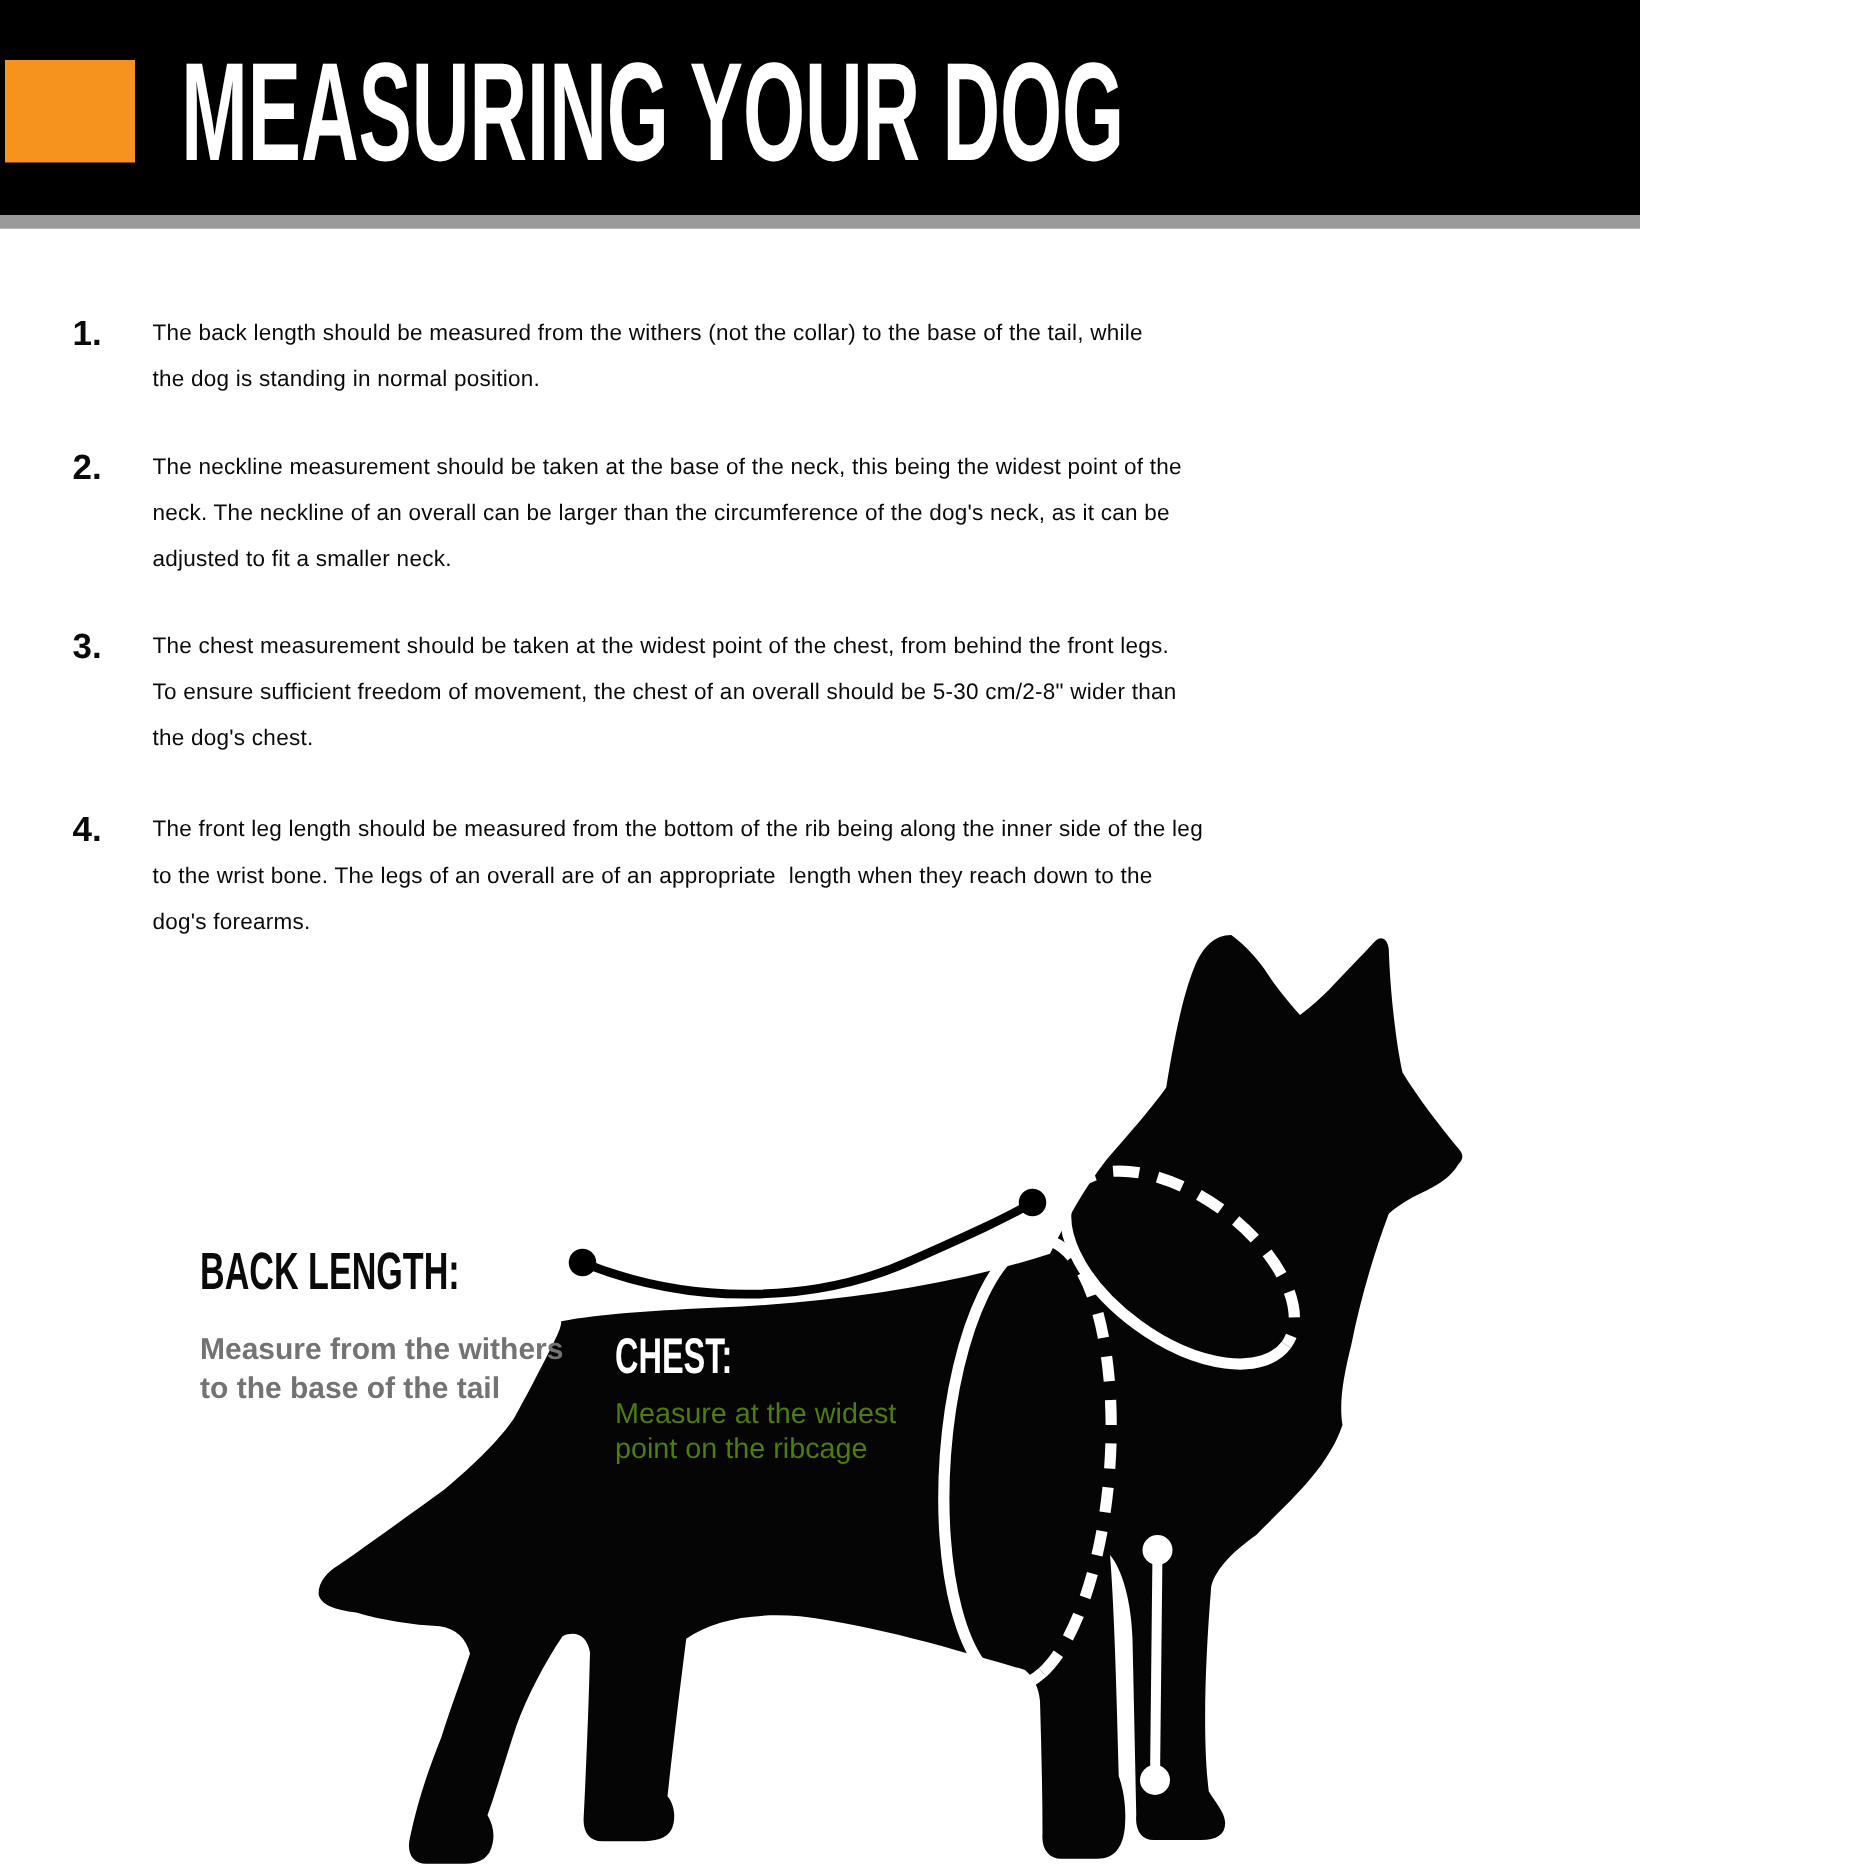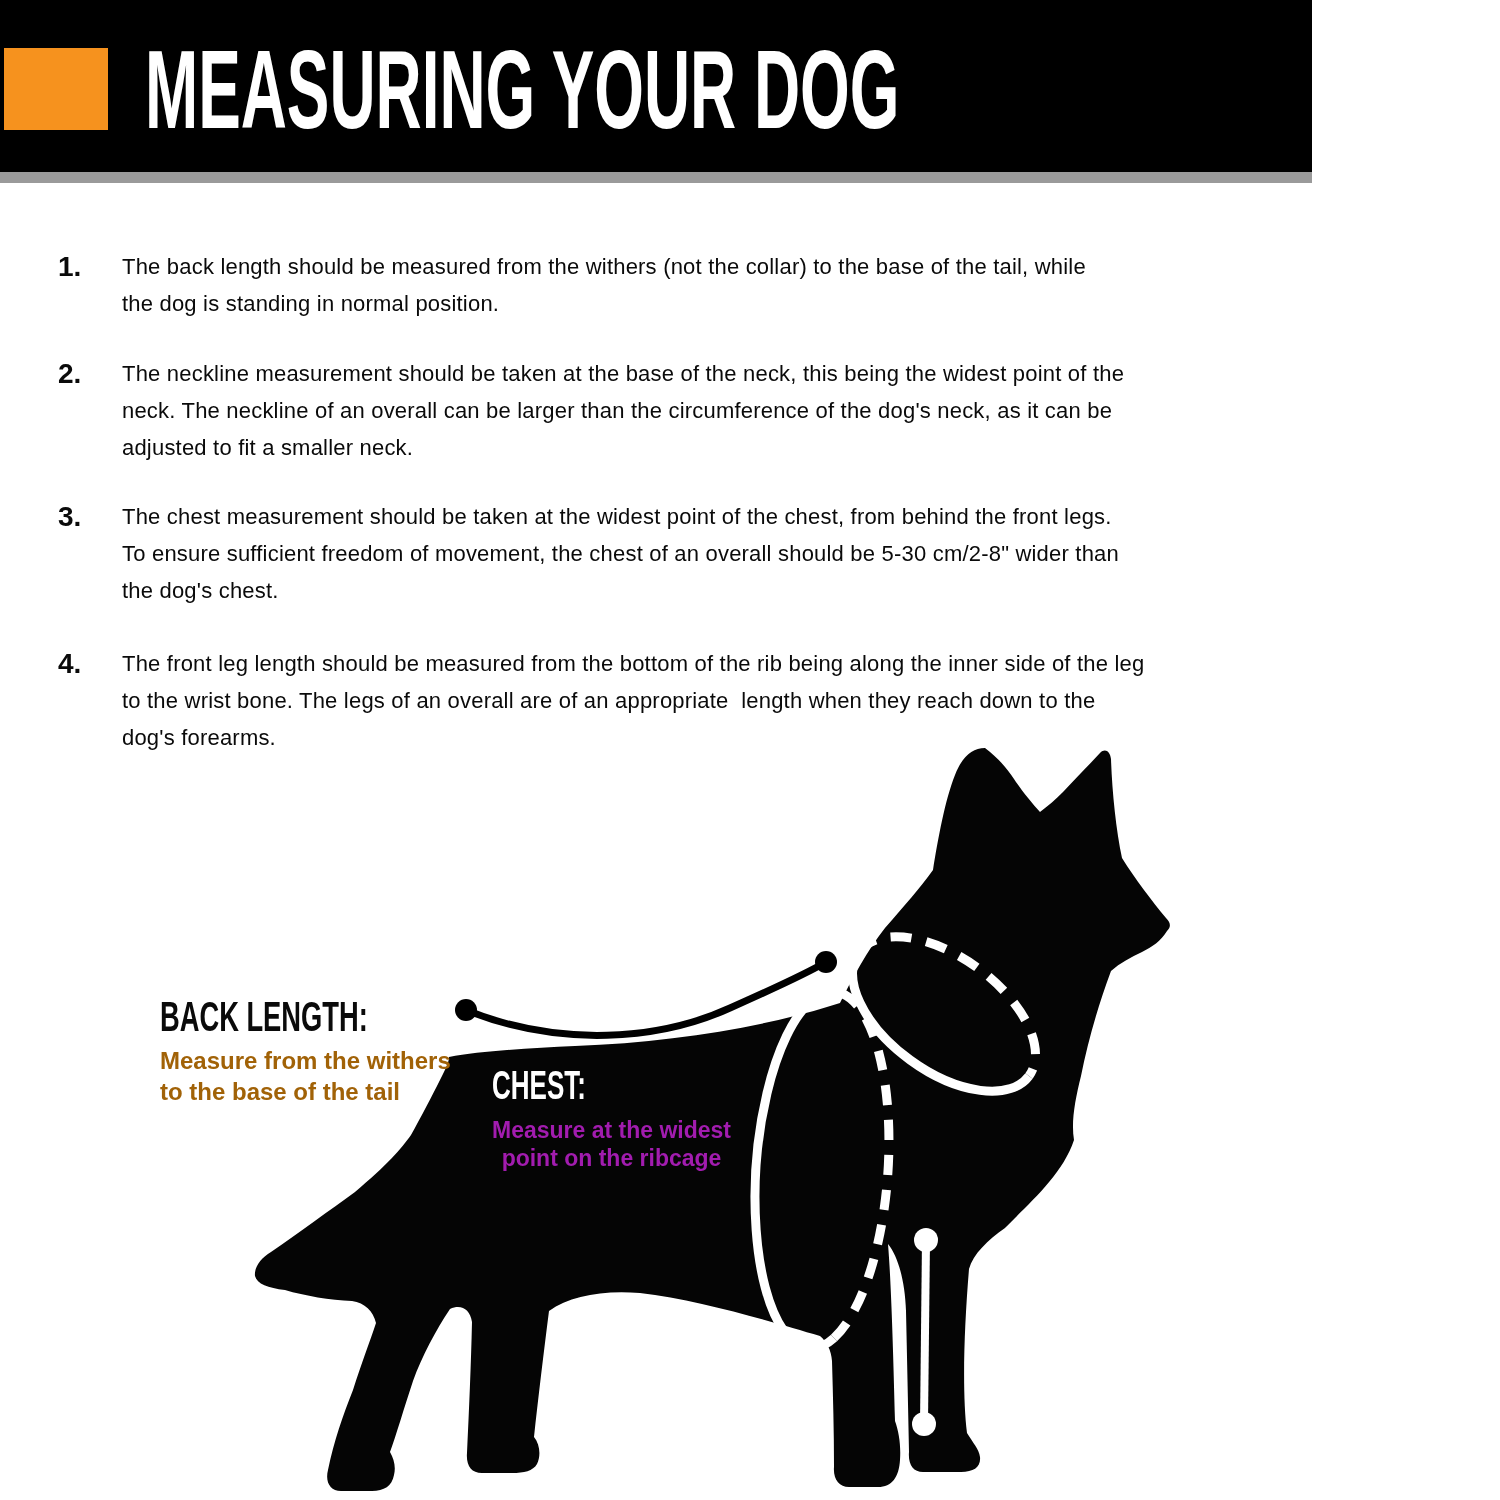--- a/index.html
+++ b/index.html
@@ -10,33 +10,33 @@
   .header-bar{position:absolute;left:0;top:0;width:1500px;height:172px;background:#000000;}
   .accent-square{position:absolute;left:4px;top:48px;width:104px;height:82px;background:#F6921E;}
   .page-title{position:absolute;left:145px;top:34px;height:112px;line-height:112px;
               font-size:112px;font-weight:700;color:#ffffff;white-space:pre;
               transform:scaleX(.57);transform-origin:0 50%;letter-spacing:0px;}
   .divider-bar{position:absolute;left:0;top:172px;width:1500px;height:11px;background:#9A9A9A;}
 
   
   .instruction{position:absolute;left:58px;display:flex;align-items:flex-start;}
   .instruction .num{font-weight:700;font-size:28px;line-height:37px;width:64px;flex:0 0 64px;}
-  .instruction .txt{font-size:22px;line-height:37px;white-space:pre;letter-spacing:.2px;}
+  .instruction .txt{font-size:18px;line-height:37px;white-space:pre;letter-spacing:.2px;}
   #inst-1{top:248px;} #inst-2{top:355px;} #inst-3{top:498px;} #inst-4{top:645px;}
 
   
   #dog-svg{position:absolute;left:0;top:0;width:1500px;height:1500px;}
   .dia-label{position:absolute;z-index:5;}
   .lbl-title{display:inline-block;font-weight:700;font-size:42px;line-height:42px;
              transform:scaleX(.65);transform-origin:0 0;white-space:pre;color:#0a0a0a;}
-  .lbl-desc{font-weight:700;font-size:24px;line-height:31px;white-space:pre;margin-top:7px;color:#a16207;}
+  .lbl-desc{font-weight:700;font-size:24px;line-height:31px;white-space:pre;margin-top:26px;color:#737373;}
   #lbl-back-length{left:160px;top:996px;}
   #lbl-chest{left:492px;top:1064px;}
   #lbl-chest .lbl-title{color:#ffffff;font-size:40px;}
-  #lbl-chest .lbl-desc{color:#a21caf;font-weight:700;font-size:23px;line-height:28px;margin-top:10px;text-align:center;}
+  #lbl-chest .lbl-desc{color:#4d7c0f;font-weight:400;font-size:23px;line-height:28px;margin-top:10px;}
   #lbl-neck{left:1058px;top:1024px;}
   #lbl-front-leg{left:1017px;top:1277px;}
 </style>
 </head>
 <body>
 
 <div id="canvas">
 
   <div class="header-bar"></div>
   <div class="accent-square"></div>

